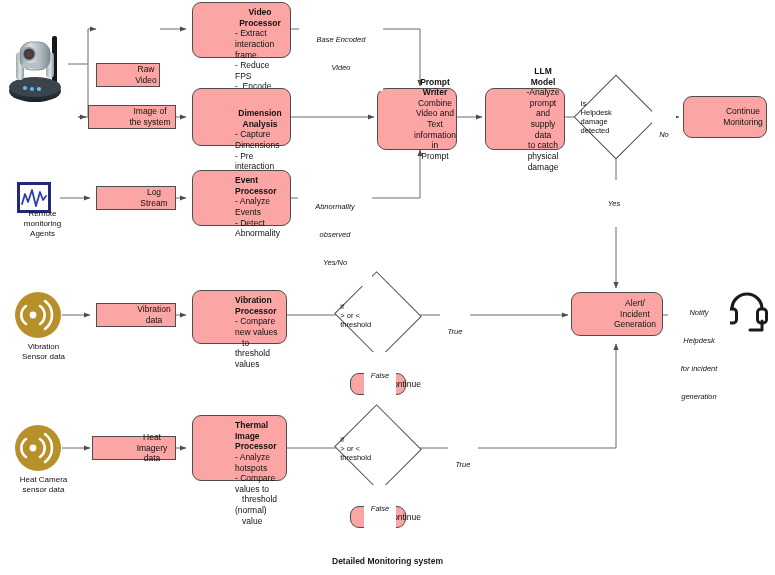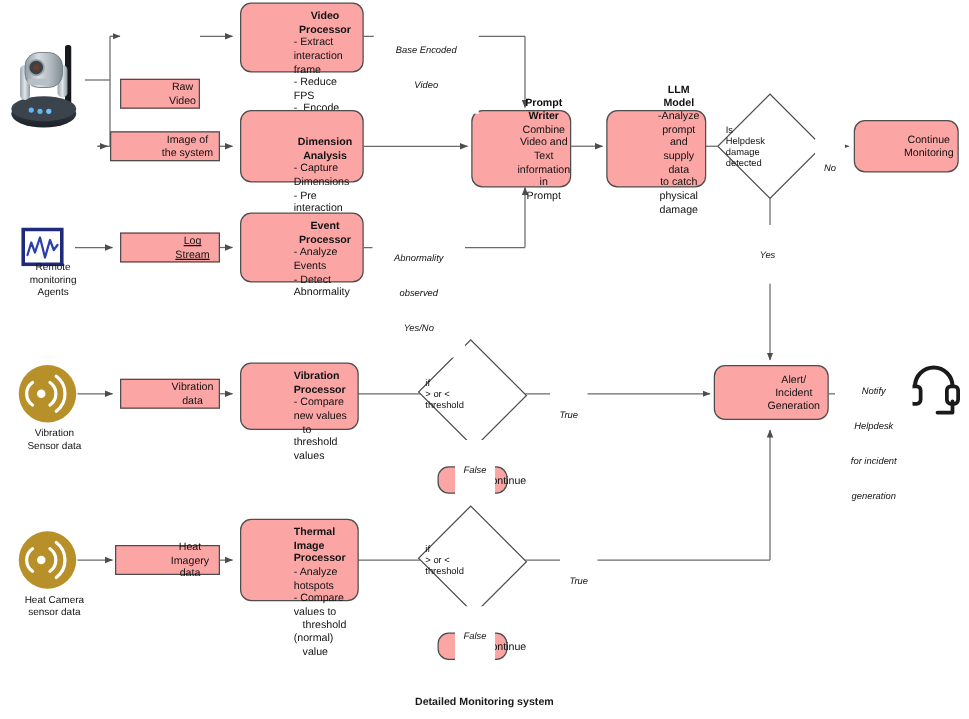--- a/index.html
+++ b/index.html
@@ -276,21 +276,21 @@
   </div>
 
   <div class="node rect" style="left:96px;top:17px;width:64px;height:24px;margin-top:46px;">
     <span class="inner">Raw Video</span>
   </div>
 
   <div class="node rect" style="left:88px;top:105px;width:88px;height:24px;">
     <span class="inner">Image of the system</span>
   </div>
 
-  <div class="node rect" style="left:96px;top:186px;width:80px;height:24px;text-decoration:underline;">
+  <div class="node rect" style="left:96px;top:186px;width:80px;height:24px;">
     <span class="inner">Log Stream</span>
   </div>
 
   <div class="node rect" style="left:92px;top:436px;width:84px;height:24px;">
     <span class="inner">Heat Imagery data</span>
   </div>
 
   <div class="node rect" style="left:96px;top:303px;width:80px;height:24px;">
     <span class="inner">Vibration data</span>
   </div>
@@ -309,21 +309,21 @@
     <div class="inner">
       <span class="ttl" style="text-align:center;margin-top:15px;">Dimension Analysis</span>
       <span class="ln">- Capture Dimensions</span>
       <span class="ln">- Pre interaction</span>
       <span class="ln">- Post Interaction</span>
     </div>
   </div>
 
   <div class="node round proc" style="left:192px;top:170px;width:99px;height:56px;">
     <div class="inner">
-      <span class="ttl" style="text-align:center;">Event Processor</span>
+      <span class="ttl" style="">Event Processor</span>
       <span class="ln">- Analyze Events</span>
       <span class="ln">- Detect Abnormality</span>
     </div>
   </div>
 
   <div class="node round proc" style="left:192px;top:415px;width:95px;height:66px;">
     <div class="inner">
       <span class="ttl" style="white-space:pre-wrap;">Thermal Image
 Processor</span>
       <span class="ln">- Analyze hotspots</span>

